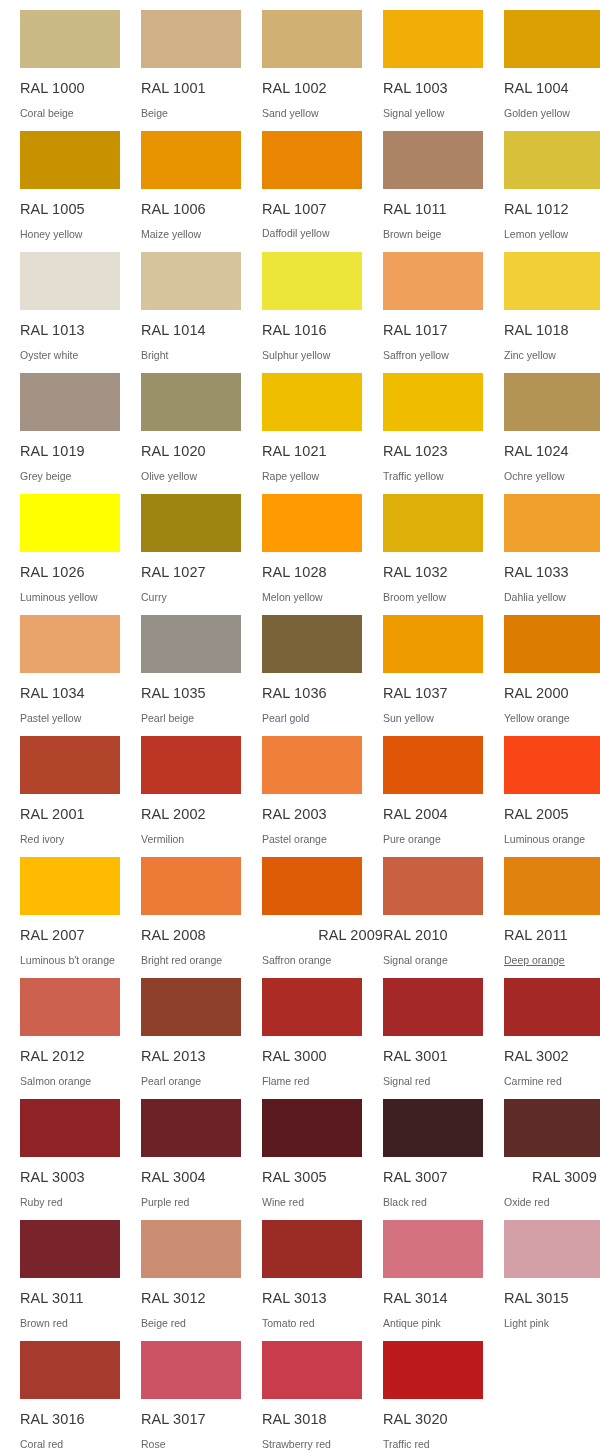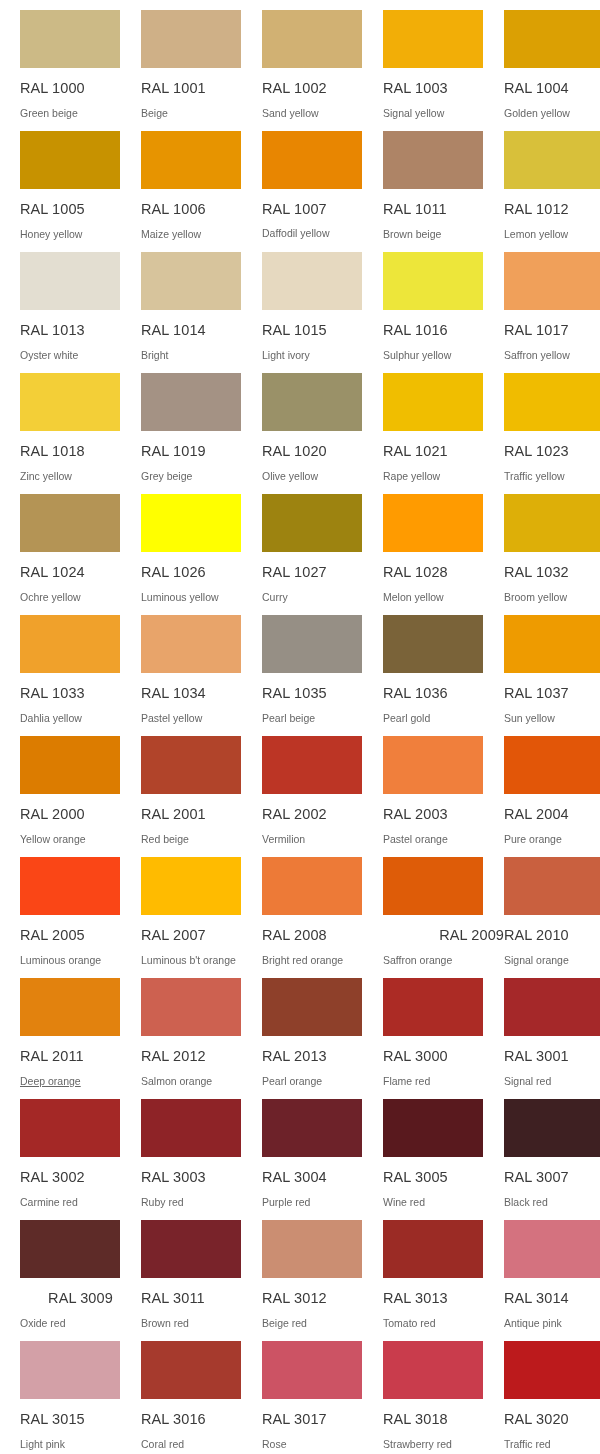--- a/index.html
+++ b/index.html
@@ -49,21 +49,21 @@
     white-space: nowrap;
   }
 </style>
 </head>
 <body>
 
 <div id="chart-grid">
     <div class="swatch-cell">
       <span class="swatch-chip" title="RAL 1000" style="background-color: rgb(204, 186, 134);"></span>
       <div class="swatch-code" style="color: rgb(58, 58, 58);">RAL 1000</div>
-      <div class="swatch-name" style="color: rgb(102, 102, 102);">Green beige</div>
+      <div class="swatch-name" style="color: rgb(102, 102, 102);">Coral beige</div>
     </div>
     <div class="swatch-cell">
       <span class="swatch-chip" title="RAL 1001" style="background-color: rgb(207, 176, 135);"></span>
       <div class="swatch-code" style="color: rgb(58, 58, 58);">RAL 1001</div>
       <div class="swatch-name" style="color: rgb(102, 102, 102);">Beige</div>
     </div>
     <div class="swatch-cell">
       <span class="swatch-chip" title="RAL 1002" style="background-color: rgb(209, 177, 115);"></span>
       <div class="swatch-code" style="color: rgb(58, 58, 58);">RAL 1002</div>
       <div class="swatch-name" style="color: rgb(102, 102, 102);">Sand yellow</div>
@@ -107,25 +107,20 @@
       <span class="swatch-chip" title="RAL 1013" style="background-color: rgb(227, 222, 209);"></span>
       <div class="swatch-code" style="color: rgb(58, 58, 58);">RAL 1013</div>
       <div class="swatch-name" style="color: rgb(102, 102, 102);">Oyster white</div>
     </div>
     <div class="swatch-cell">
       <span class="swatch-chip" title="RAL 1014" style="background-color: rgb(215, 196, 156);"></span>
       <div class="swatch-code" style="color: rgb(58, 58, 58);">RAL 1014</div>
       <div class="swatch-name" style="color: rgb(102, 102, 102);">Bright</div>
     </div>
     <div class="swatch-cell">
-      <span class="swatch-chip" title="RAL 1015" style="background-color: rgb(230, 217, 192);"></span>
-      <div class="swatch-code" style="color: rgb(58, 58, 58);">RAL 1015</div>
-      <div class="swatch-name" style="color: rgb(102, 102, 102);">Light ivory</div>
-    </div>
-    <div class="swatch-cell">
       <span class="swatch-chip" title="RAL 1016" style="background-color: rgb(237, 230, 58);"></span>
       <div class="swatch-code" style="color: rgb(58, 58, 58);">RAL 1016</div>
       <div class="swatch-name" style="color: rgb(102, 102, 102);">Sulphur yellow</div>
     </div>
     <div class="swatch-cell">
       <span class="swatch-chip" title="RAL 1017" style="background-color: rgb(240, 160, 90);"></span>
       <div class="swatch-code" style="color: rgb(58, 58, 58);">RAL 1017</div>
       <div class="swatch-name" style="color: rgb(102, 102, 102);">Saffron yellow</div>
     </div>
     <div class="swatch-cell">
@@ -204,21 +199,21 @@
       <div class="swatch-name" style="color: rgb(102, 102, 102);">Sun yellow</div>
     </div>
     <div class="swatch-cell">
       <span class="swatch-chip" title="RAL 2000" style="background-color: rgb(220, 124, 0);"></span>
       <div class="swatch-code" style="color: rgb(58, 58, 58);">RAL 2000</div>
       <div class="swatch-name" style="color: rgb(102, 102, 102);">Yellow orange</div>
     </div>
     <div class="swatch-cell">
       <span class="swatch-chip" title="RAL 2001" style="background-color: rgb(177, 68, 42);"></span>
       <div class="swatch-code" style="color: rgb(58, 58, 58);">RAL 2001</div>
-      <div class="swatch-name" style="color: rgb(102, 102, 102);">Red beige</div>
+      <div class="swatch-name" style="color: rgb(102, 102, 102);">Red ivory</div>
     </div>
     <div class="swatch-cell">
       <span class="swatch-chip" title="RAL 2002" style="background-color: rgb(188, 53, 37);"></span>
       <div class="swatch-code" style="color: rgb(58, 58, 58);">RAL 2002</div>
       <div class="swatch-name" style="color: rgb(102, 102, 102);">Vermilion</div>
     </div>
     <div class="swatch-cell">
       <span class="swatch-chip" title="RAL 2003" style="background-color: rgb(240, 127, 60);"></span>
       <div class="swatch-code" style="color: rgb(58, 58, 58);">RAL 2003</div>
       <div class="swatch-name" style="color: rgb(102, 102, 102);">Pastel orange</div>

